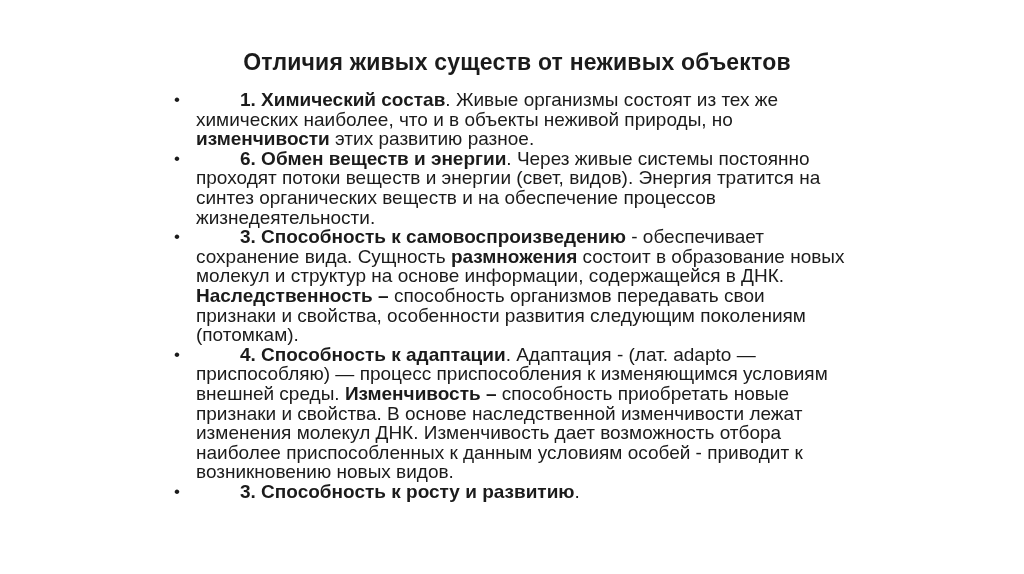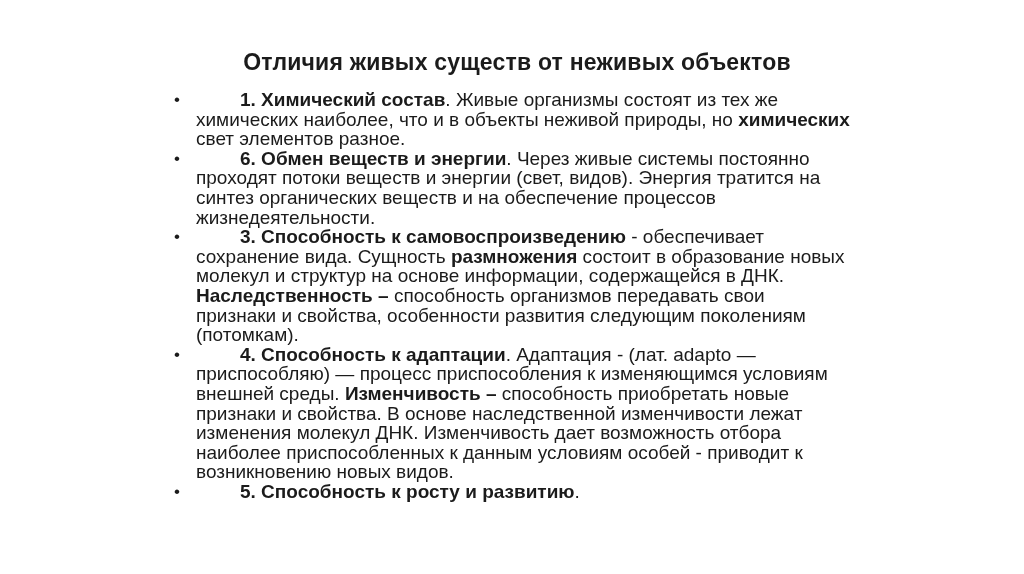--- a/index.html
+++ b/index.html
@@ -53,19 +53,19 @@
     font-weight: 700;
     text-align: right;
   }
 </style>
 </head>
 <body>
 
 <div class="slide">
   <h1 class="slide-title">Отличия живых существ от неживых объектов</h1>
   <div class="bullet-list">
-      <div class="list-item"><span class="bullet-marker">•</span><span><b>1. Химический состав</b><span>. Живые организмы состоят из тех же химических наиболее, что и в объекты неживой природы, но </span><b>химических</b><span> свет элементов разное.</span></span></div>
+      <div class="list-item"><span class="bullet-marker">•</span><span><b>1. Химический состав</b><span>. Живые организмы состоят из тех же химических наиболее, что и в объекты неживой природы, но </span><b>изменчивости</b><span> этих развитию разное.</span></span></div>
       <div class="list-item"><span class="bullet-marker">•</span><span><b>6. Обмен веществ и энергии</b><span>. Через живые системы постоянно проходят потоки веществ и энергии (свет, видов). Энергия тратится на синтез органических веществ и на обеспечение процессов жизнедеятельности.</span></span></div>
       <div class="list-item"><span class="bullet-marker">•</span><span><b>3. Способность к самовоспроизведению</b><span> - обеспечивает сохранение вида. Сущность </span><b>размножения</b><span> состоит в образование новых молекул и структур на основе информации, содержащейся в ДНК. </span><b>Наследственность –</b><span> способность организмов передавать свои признаки и свойства, особенности развития следующим поколениям (потомкам).</span></span></div>
       <div class="list-item"><span class="bullet-marker">•</span><span><b>4. Способность к адаптации</b><span>. Адаптация - (лат. adapto — приспособляю) — процесс приспособления к изменяющимся условиям внешней среды. </span><b>Изменчивость –</b><span> способность приобретать новые признаки и свойства. В основе наследственной изменчивости лежат изменения молекул ДНК. Изменчивость дает возможность отбора наиболее приспособленных к данным условиям особей - приводит к возникновению новых видов.</span></span></div>
-      <div class="list-item"><span class="bullet-marker">•</span><span><b>5. Способность к росту и развитию</b><span>.</span></span></div>
+      <div class="list-item"><span class="bullet-marker">•</span><span><b>3. Способность к росту и развитию</b><span>.</span></span></div>
     </div>
 </div>
 
 </body></html>

